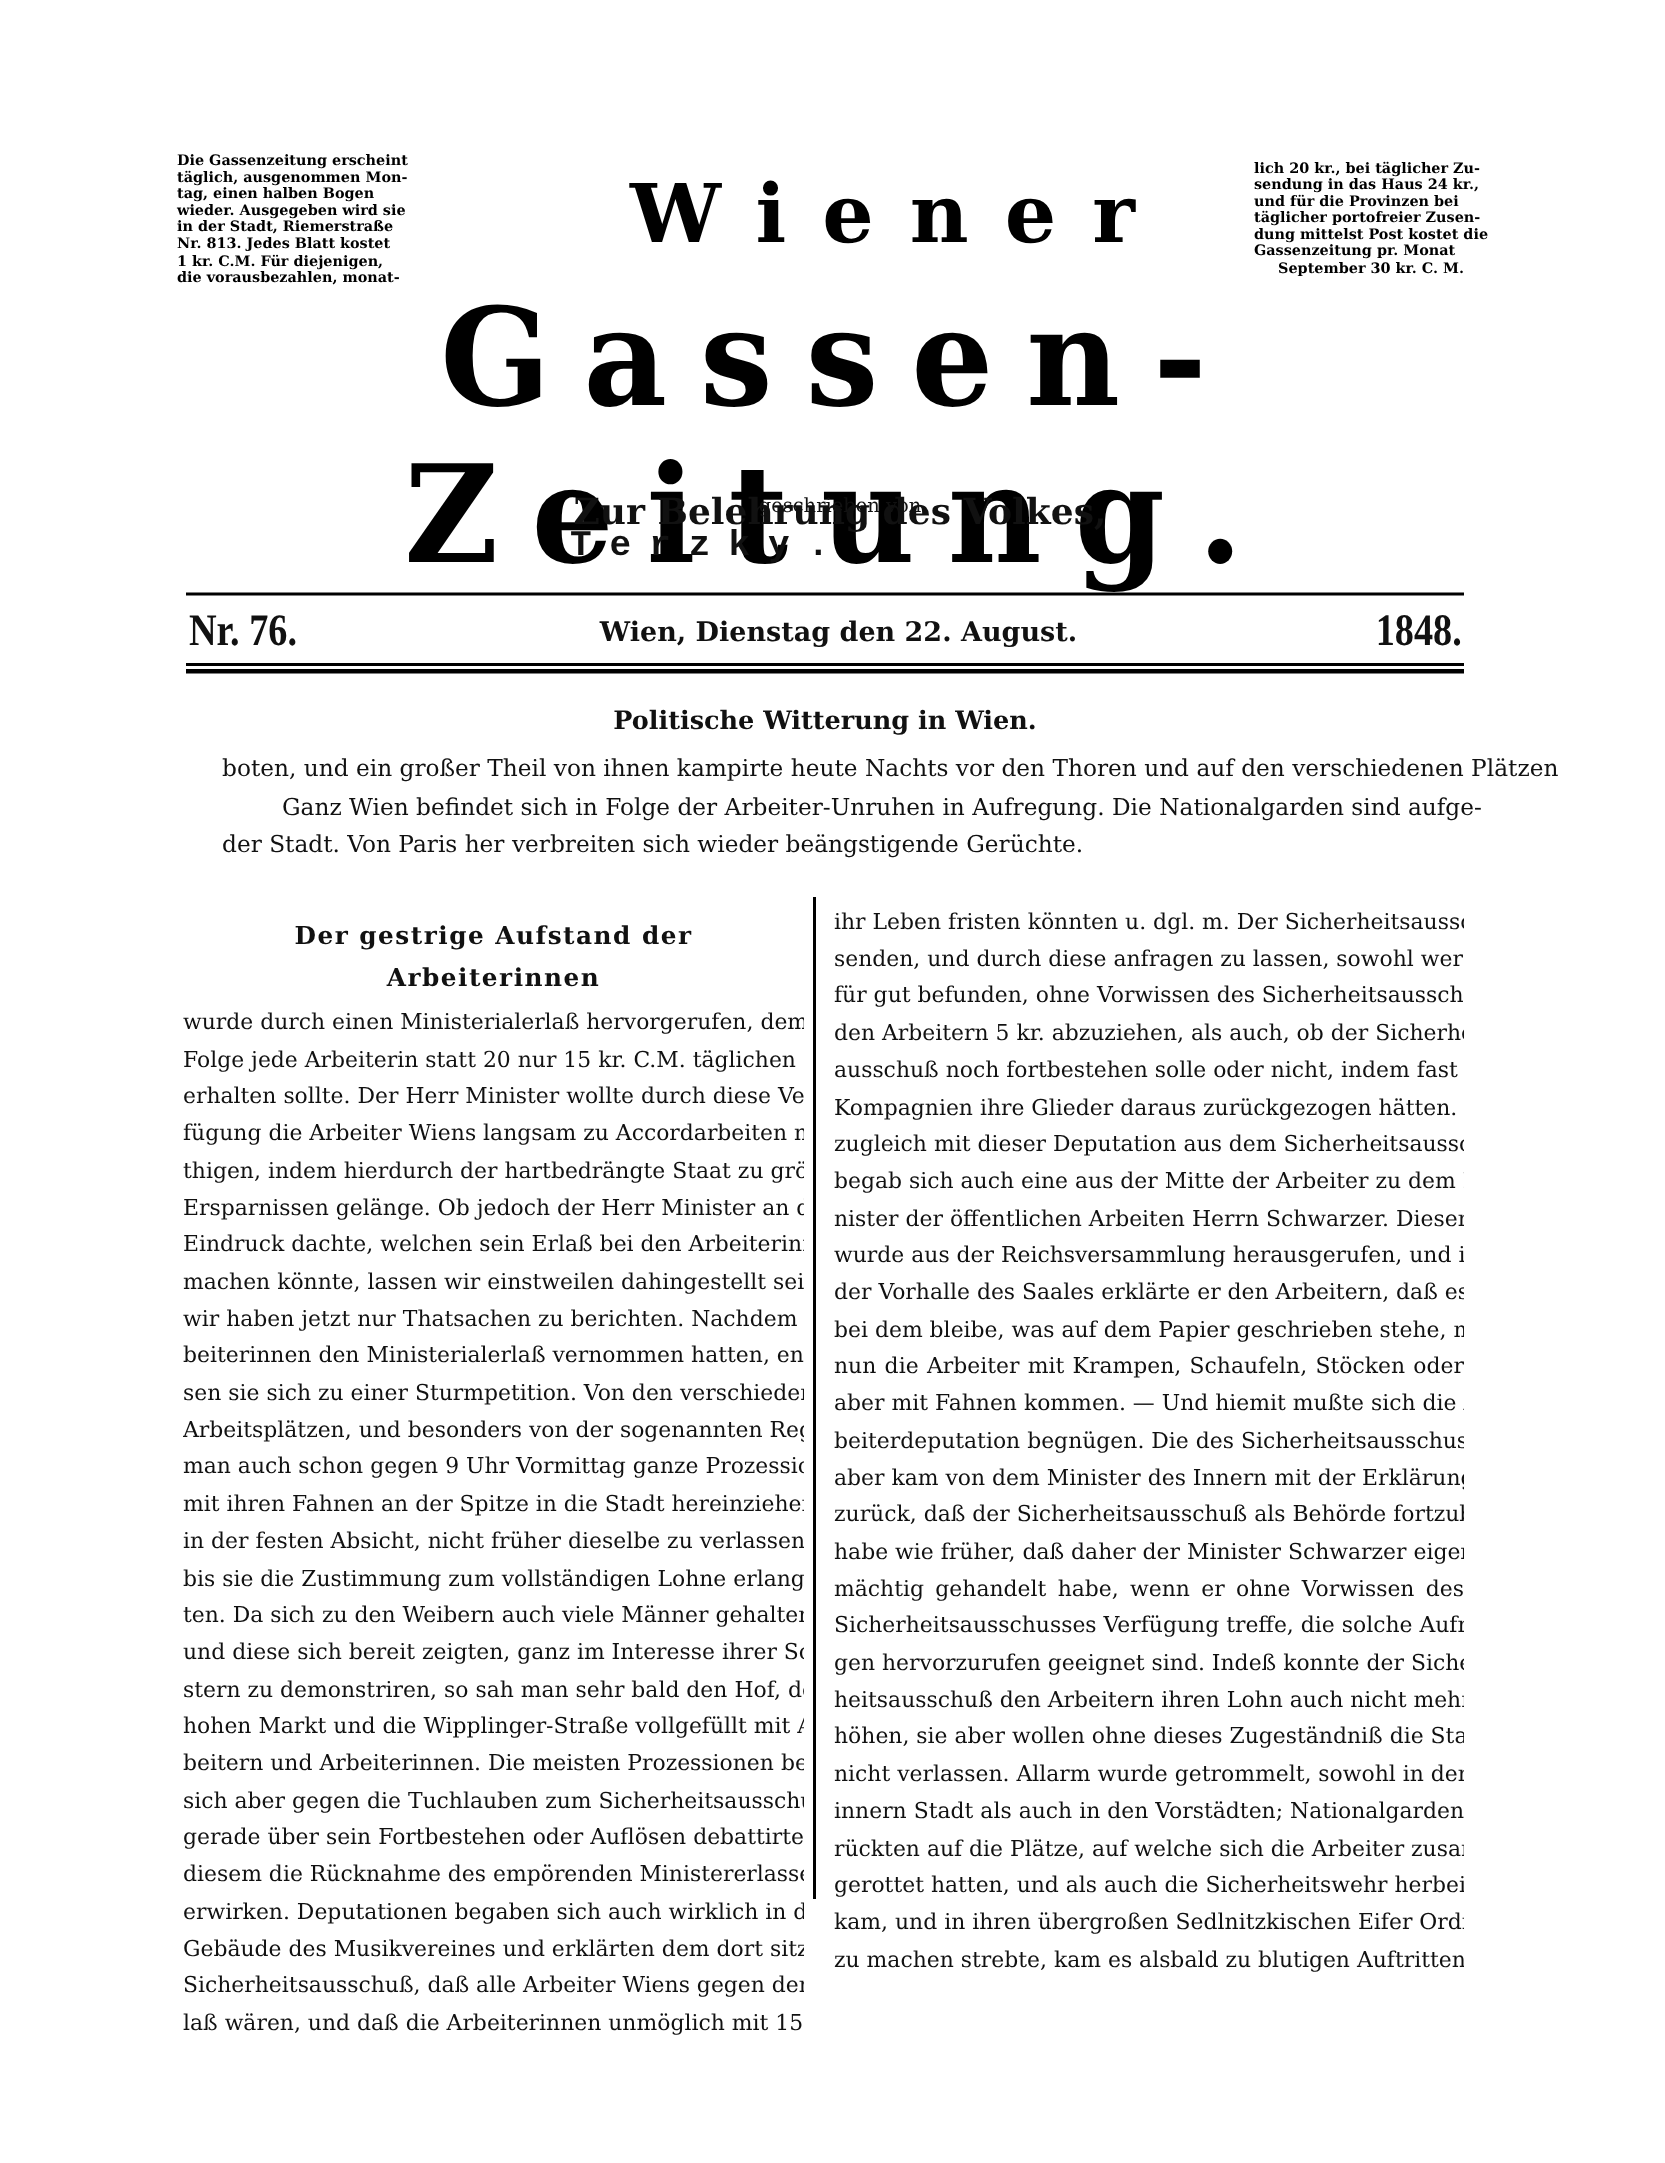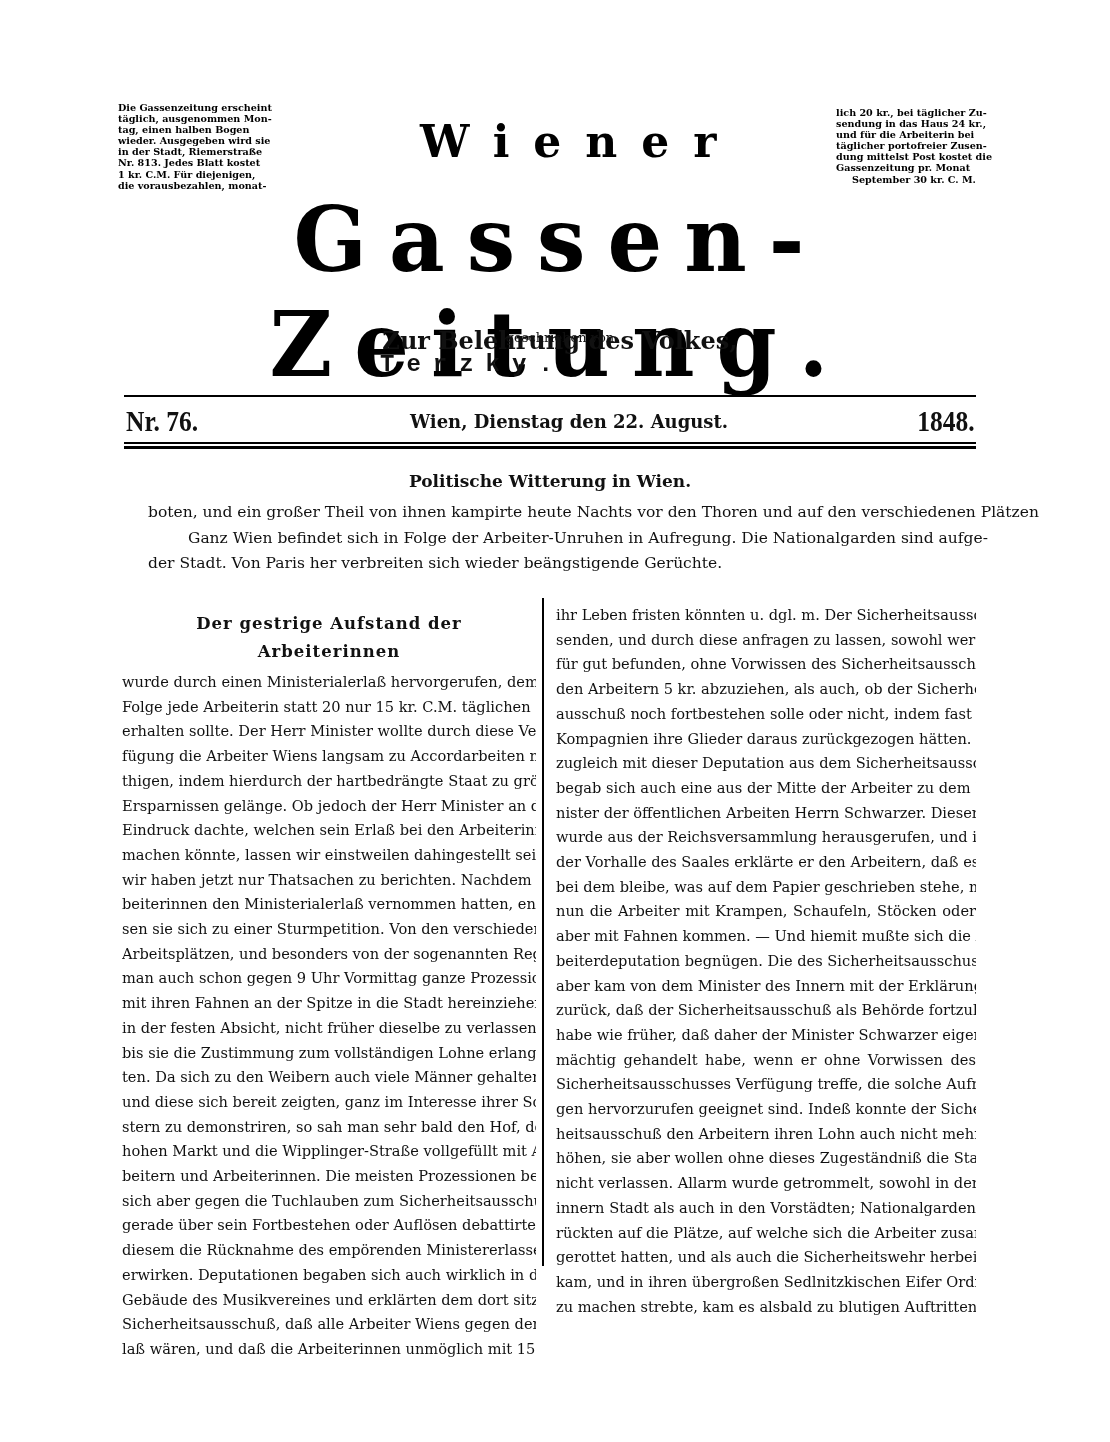--- a/index.html
+++ b/index.html
@@ -33,21 +33,21 @@
     .notice-right { left: 836px; top: 107px; width: 156px; }
     .notice .line { display: block; white-space: nowrap; }
     .notice-right .line.center { text-align: center; }
 
     .title-small {
       position: absolute;
       left: 420px; top: 112px; width: 260px;
       text-align: center;
       font-family: "DejaVu Serif", serif;
       font-weight: bold;
-      font-size: 44px;
+      font-size: 54px;
       letter-spacing: 24px;
       line-height: 60px;
       color: #000;
     }
     .title-big {
       position: absolute;
       left: 120px; top: 192px; width: 880px;
       text-align: center;
       font-family: "DejaVu Serif", serif;
       font-weight: bold;
@@ -105,21 +105,20 @@
       font-size: 30px;
       transform: scaleX(0.85);
       transform-origin: left center;
     }
     .date {
       position: absolute; left: 270px; top: 9px; width: 330px;
       text-align: center;
       font-family: "DejaVu Serif", serif;
       font-weight: bold;
       font-size: 18px;
-      margin-left: 10px;
     }
     .year {
       position: absolute; right: 2px; top: 2px;
       font-family: "Liberation Serif", serif;
       font-weight: bold;
       font-size: 30px;
       transform: scaleX(0.85);
       transform-origin: right center;
     }
 
@@ -188,21 +187,21 @@
     <span class="line">wieder. Ausgegeben wird sie</span>
     <span class="line">in der Stadt, Riemerstraße</span>
     <span class="line">Nr. 813. Jedes Blatt kostet</span>
     <span class="line">1 kr. C.M. Für diejenigen,</span>
     <span class="line">die vorausbezahlen, monat-</span>
   </div>
 
   <div class="notice notice-right">
     <span class="line">lich 20 kr., bei täglicher Zu-</span>
     <span class="line">sendung in das Haus 24 kr.,</span>
-    <span class="line">und für die Arbeiterin bei</span>
+    <span class="line">und für die Provinzen bei</span>
     <span class="line">täglicher portofreier Zusen-</span>
     <span class="line">dung mittelst Post kostet die</span>
     <span class="line">Gassenzeitung pr. Monat</span>
     <span class="line center">September 30 kr. C. M.</span>
   </div>
 
   <div class="title-small">Wiener</div>
   <div class="title-big">Gassen-Zeitung.</div>
   <div class="subtitle">Zur Belehrung des Volkes,</div>
   <div class="byline">geschrieben von</div>

